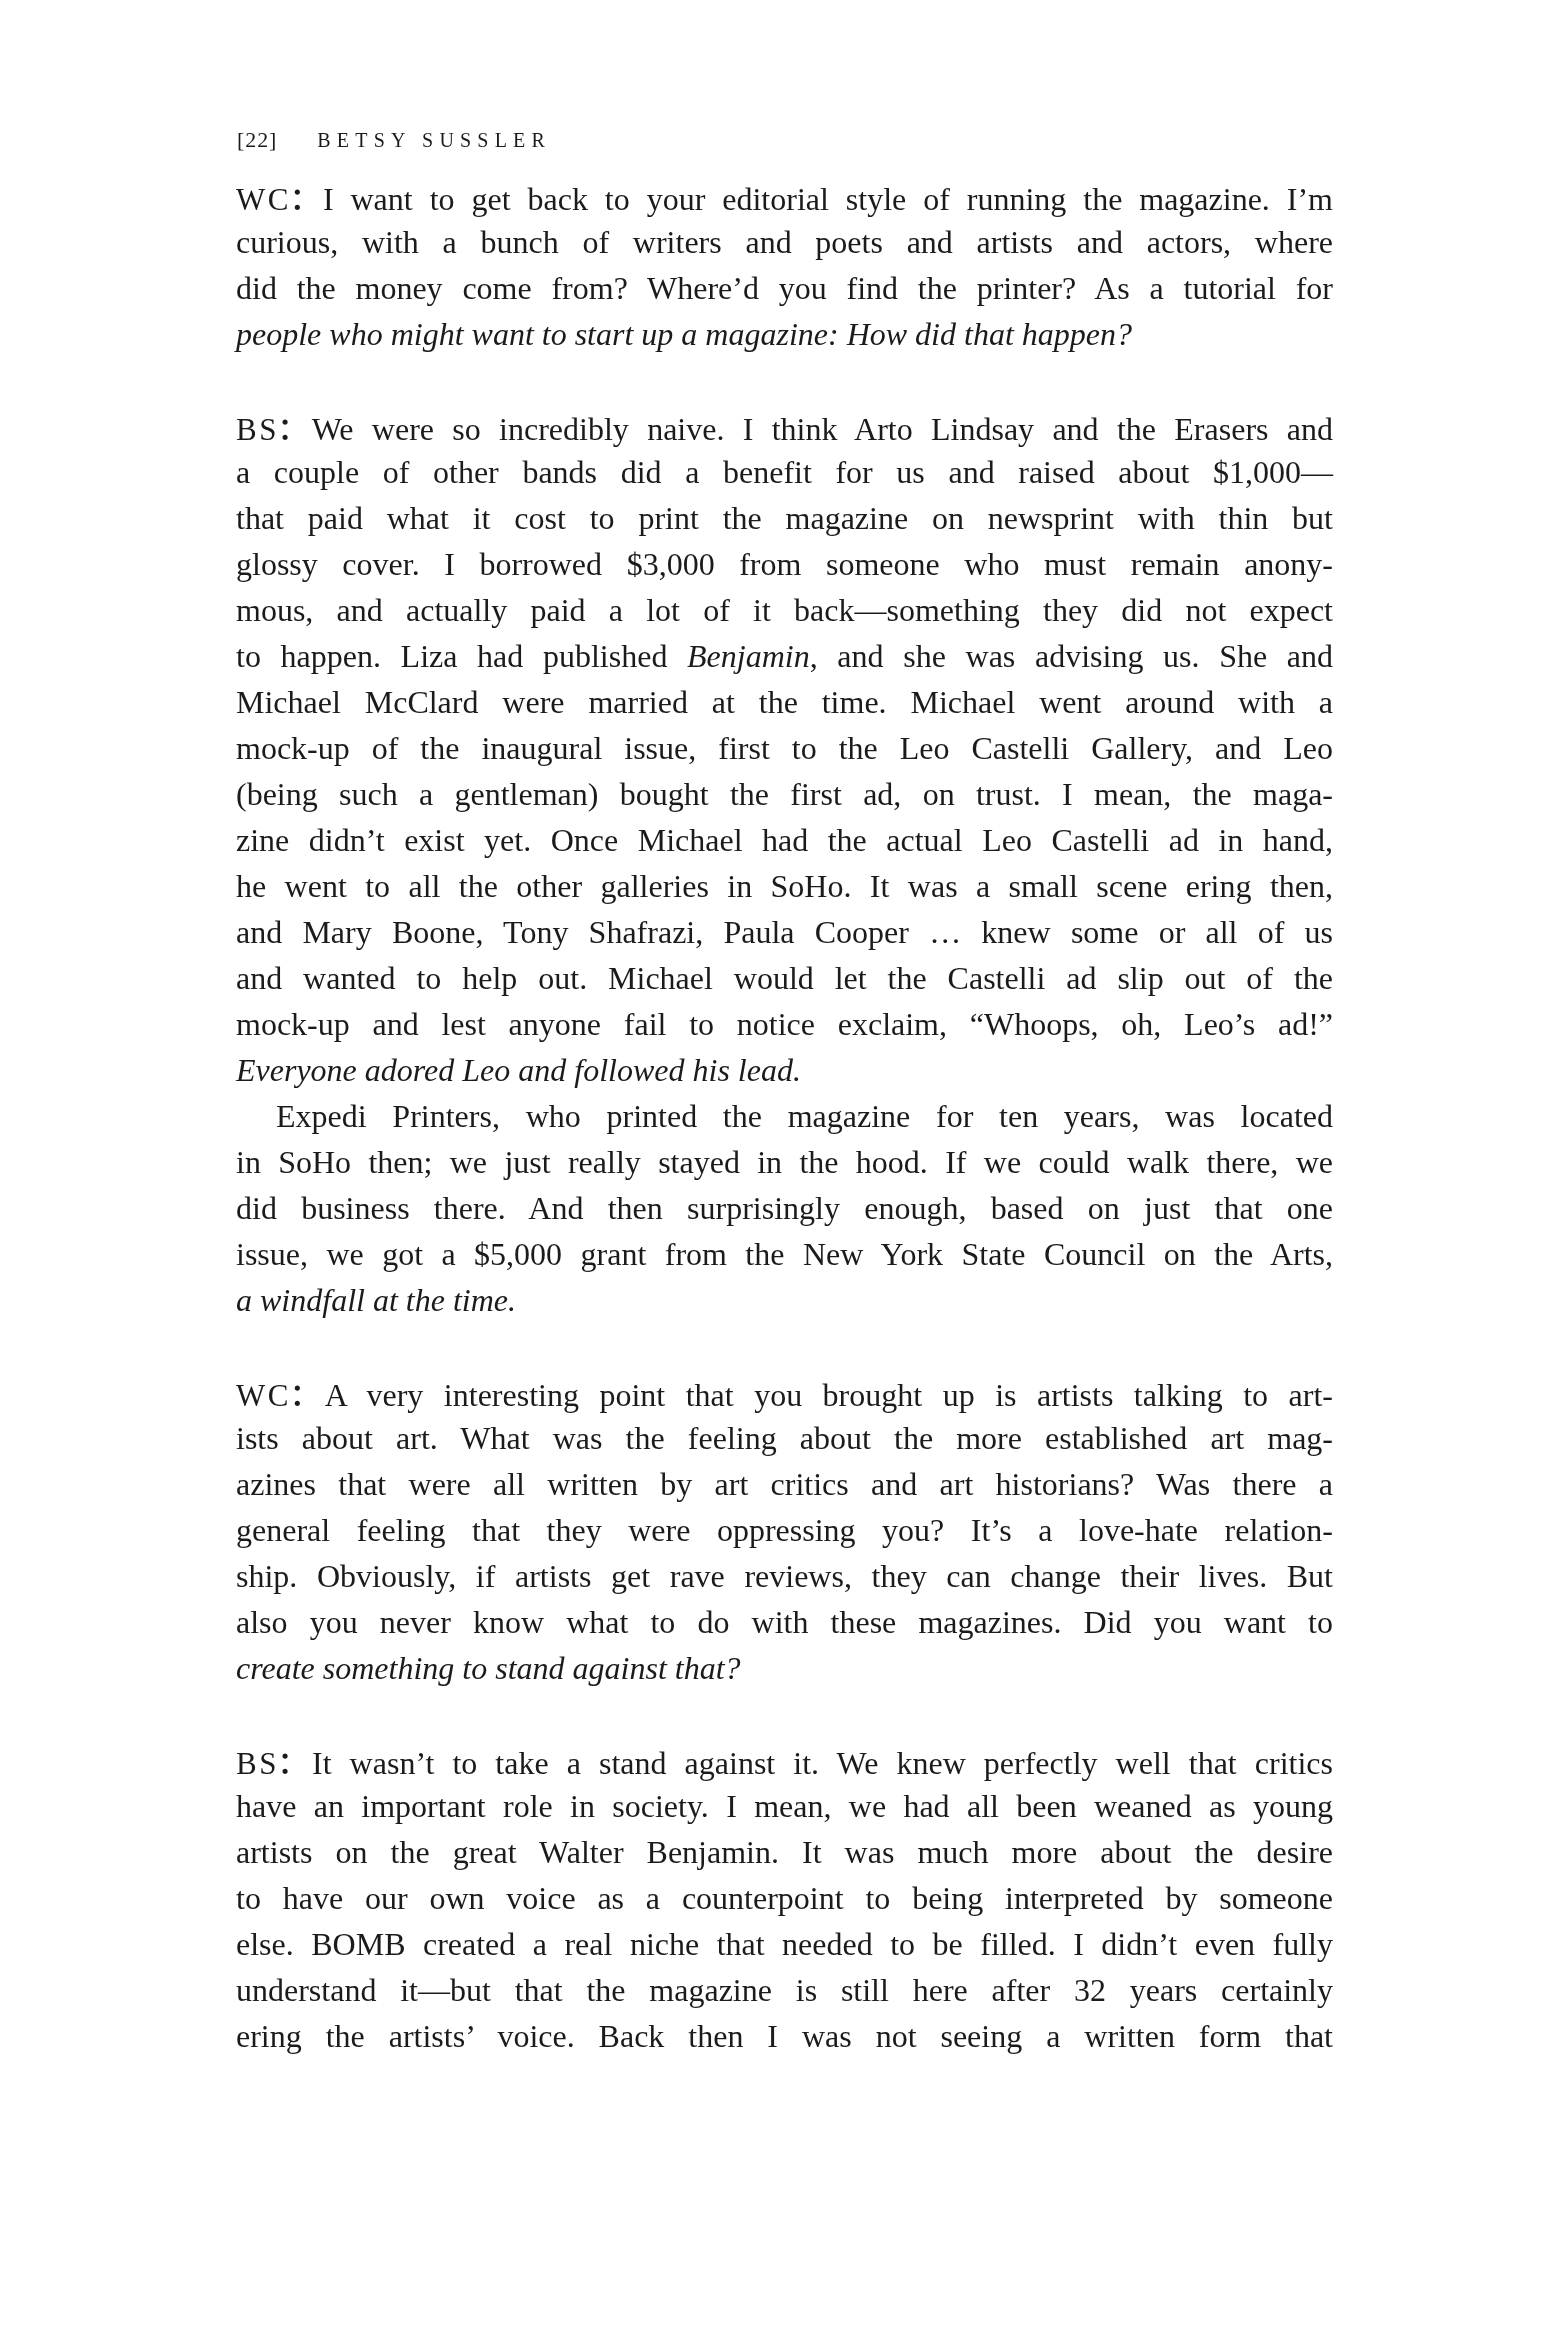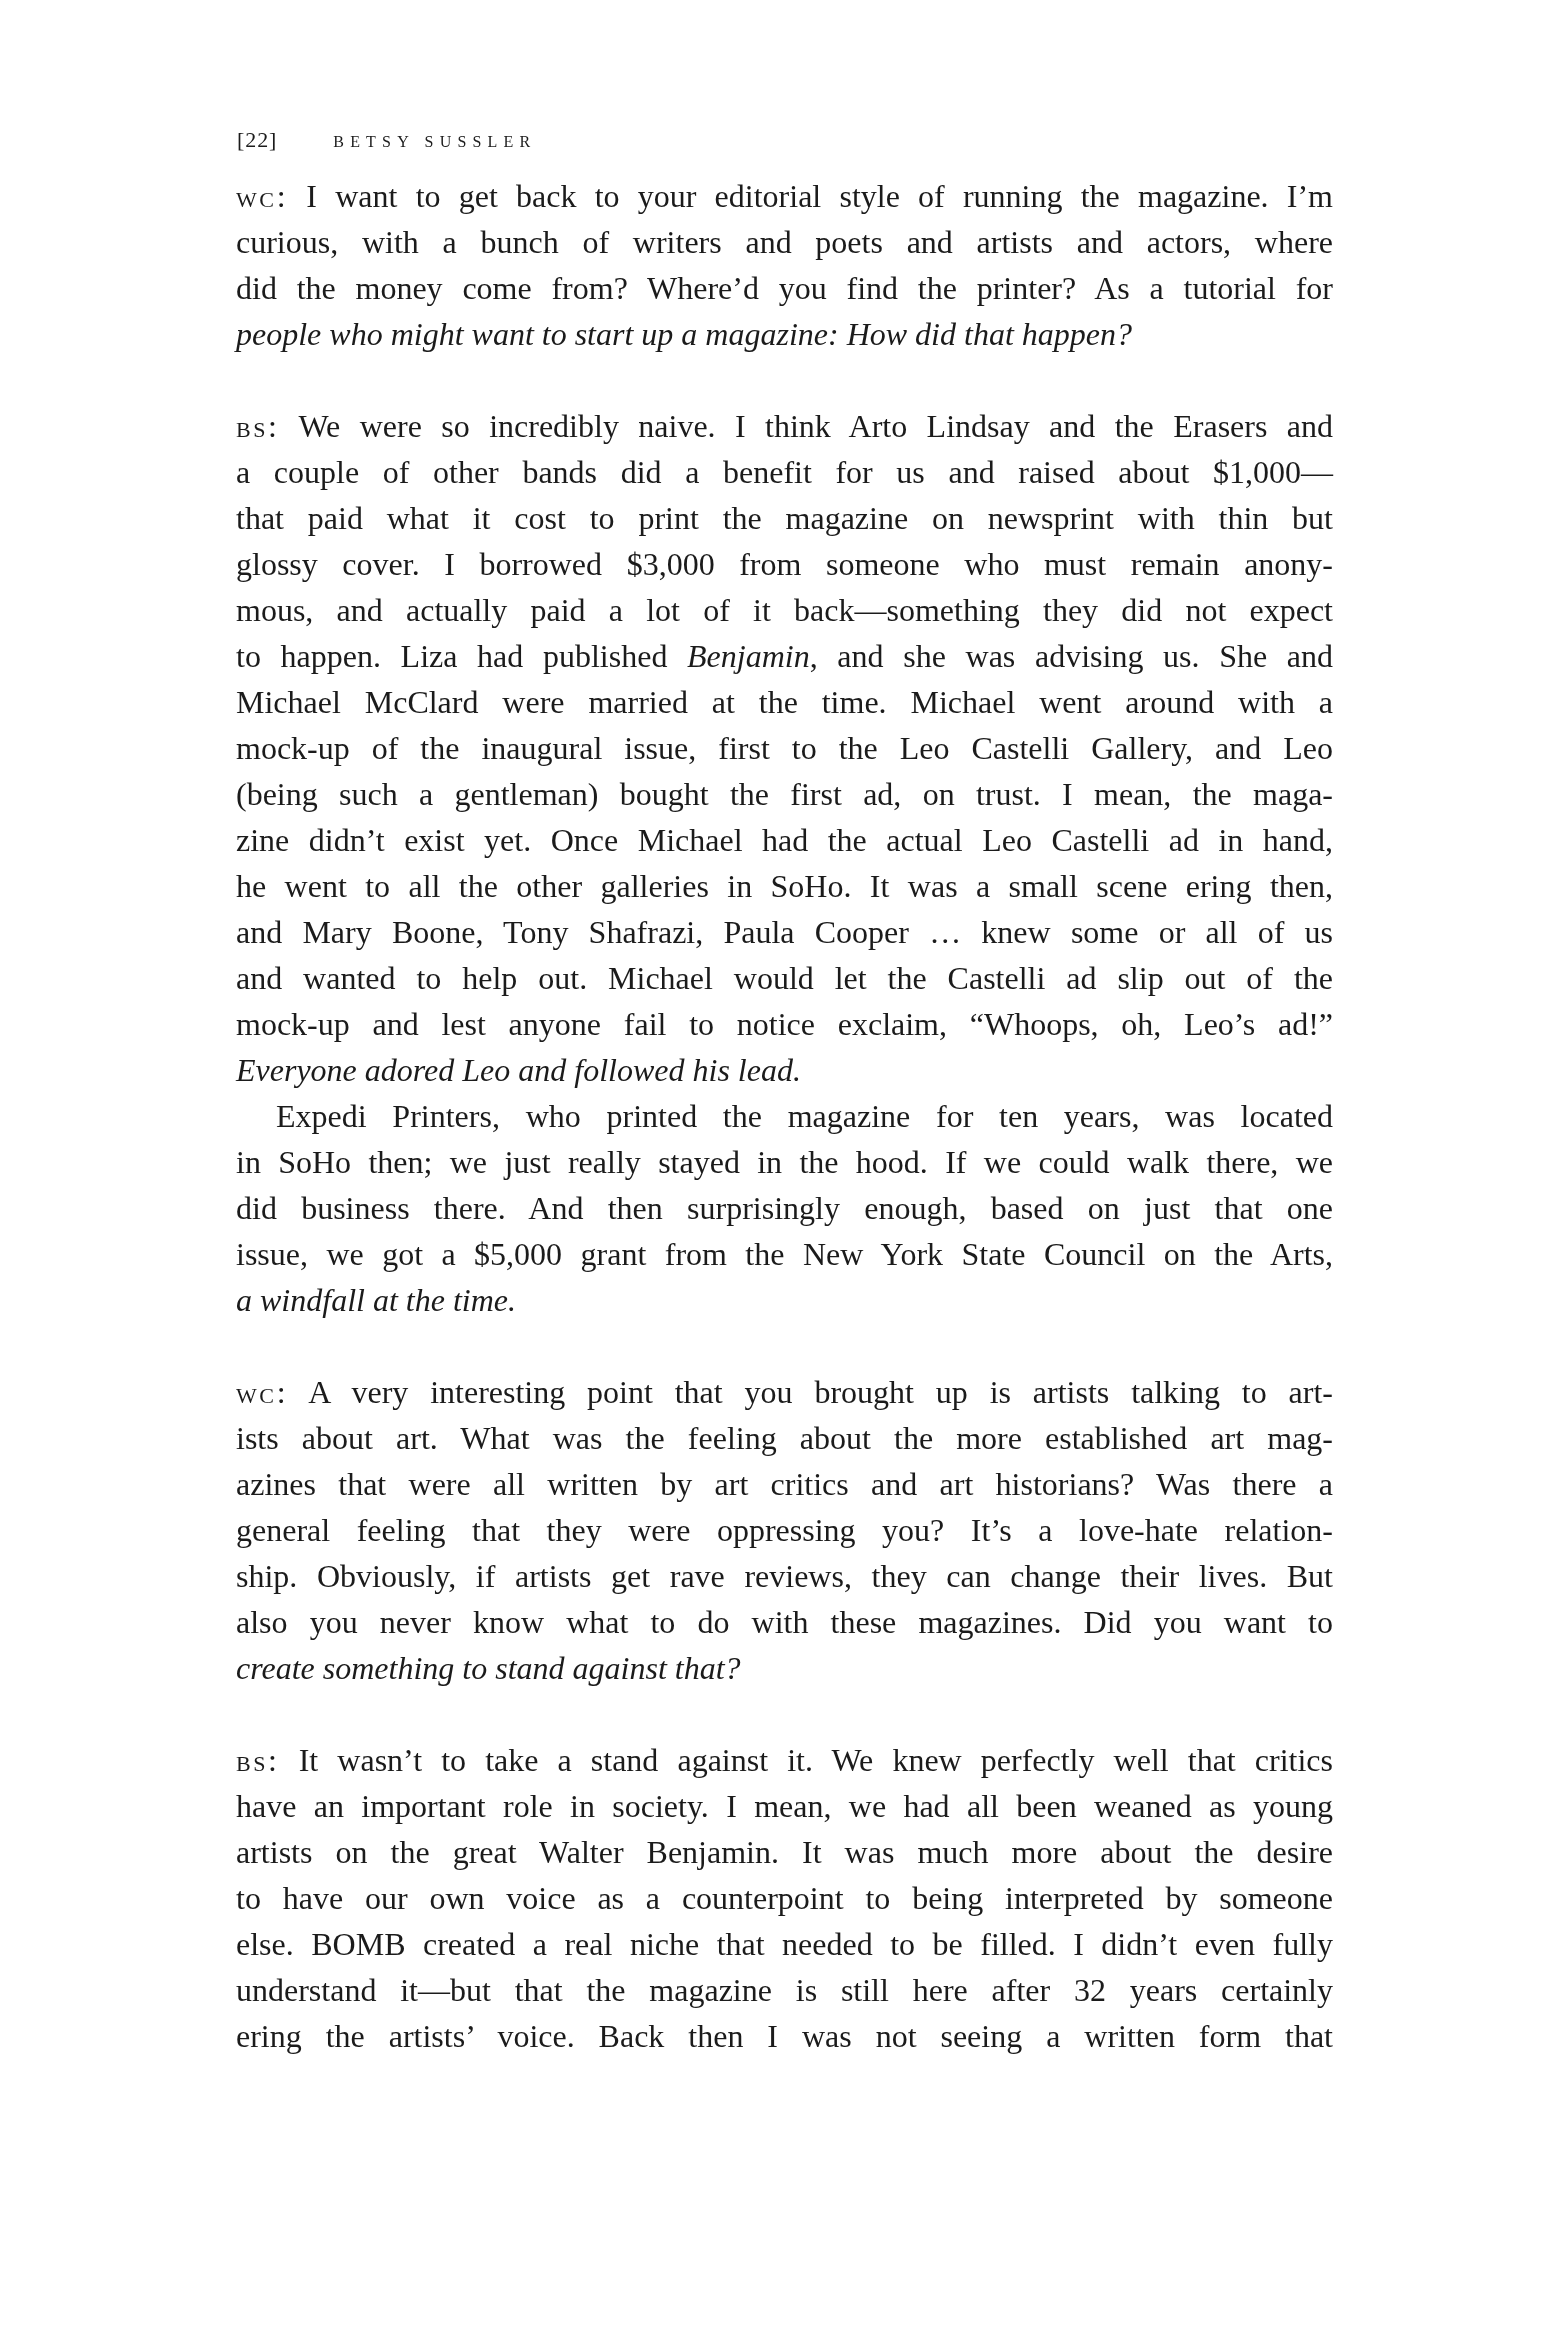--- a/index.html
+++ b/index.html
@@ -23,23 +23,23 @@
     line-height: 26px;
     font-size: 22px;
     white-space: nowrap;
   }
   .running-head .folio {
     display: inline-block;
     letter-spacing: 0.9px;
   }
   .running-head .author {
     display: inline-block;
-    margin-left: 56px;
+    margin-left: 40px;
     letter-spacing: 6.2px;
-    font-size: 16px;
+    font-size: 20px;
   }
   .text-block {
     position: absolute;
     left: 236px;
     top: 173px;
     width: 1097px;
     font-size: 32px;
     line-height: 46px;
   }
   .line {
@@ -58,21 +58,21 @@
   .line.indent {
     padding-left: 40px;
   }
   .line.blank {
     height: 46px;
   }
   .speaker {
     font-variant: small-caps;
     text-transform: lowercase;
     letter-spacing: 2.6px;
-    font-size: 32px;
+    font-size: 44px;
   }
   .it {
     font-style: italic;
   }
 </style>
 </head>
 <body>
 
 <header class="running-head">
   <span class="folio">[22]</span><span class="author">BETSY SUSSLER</span>

